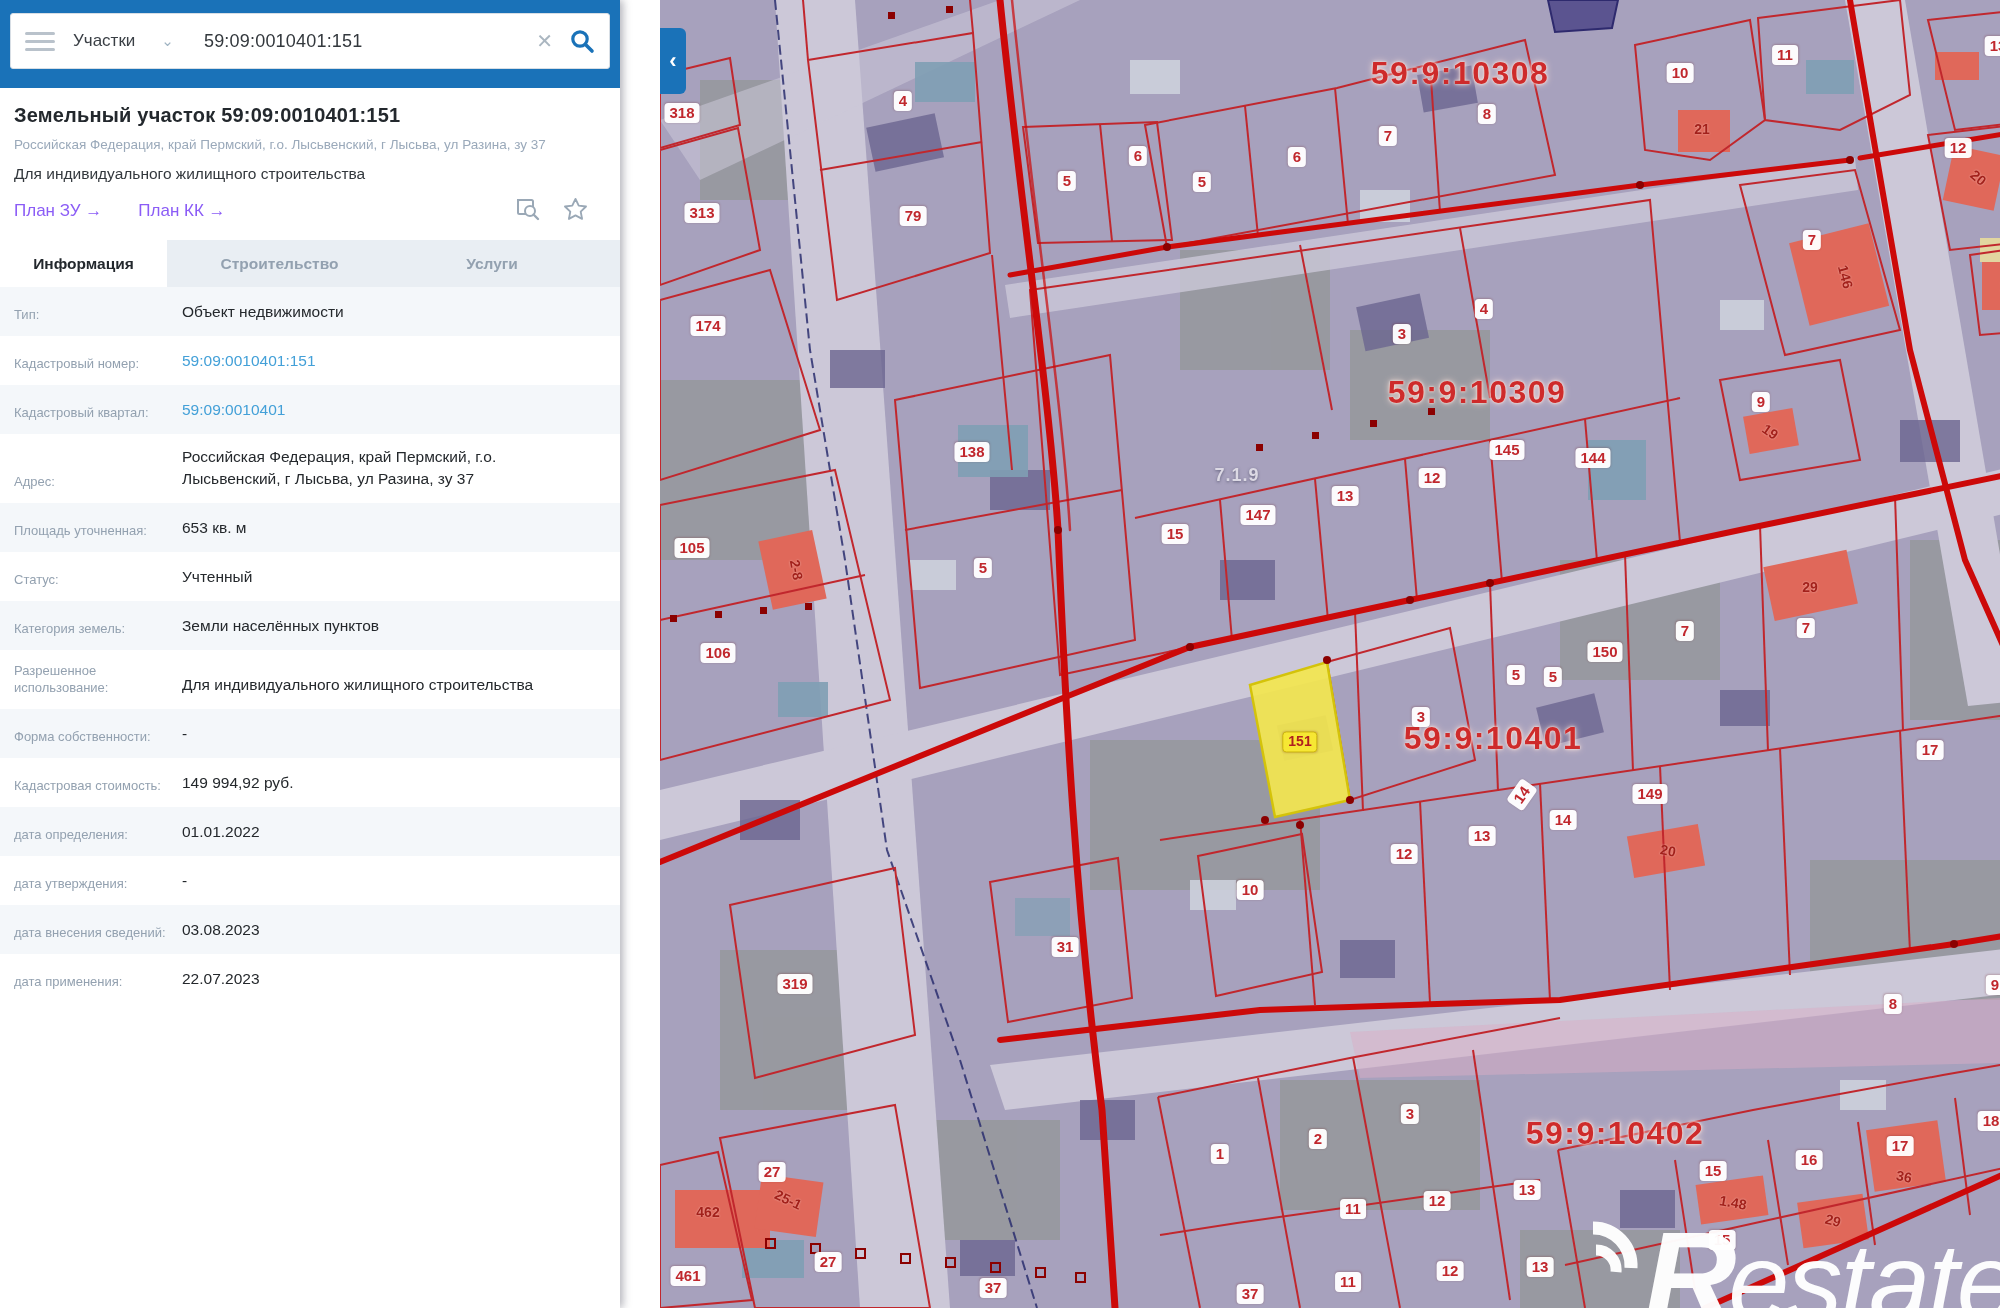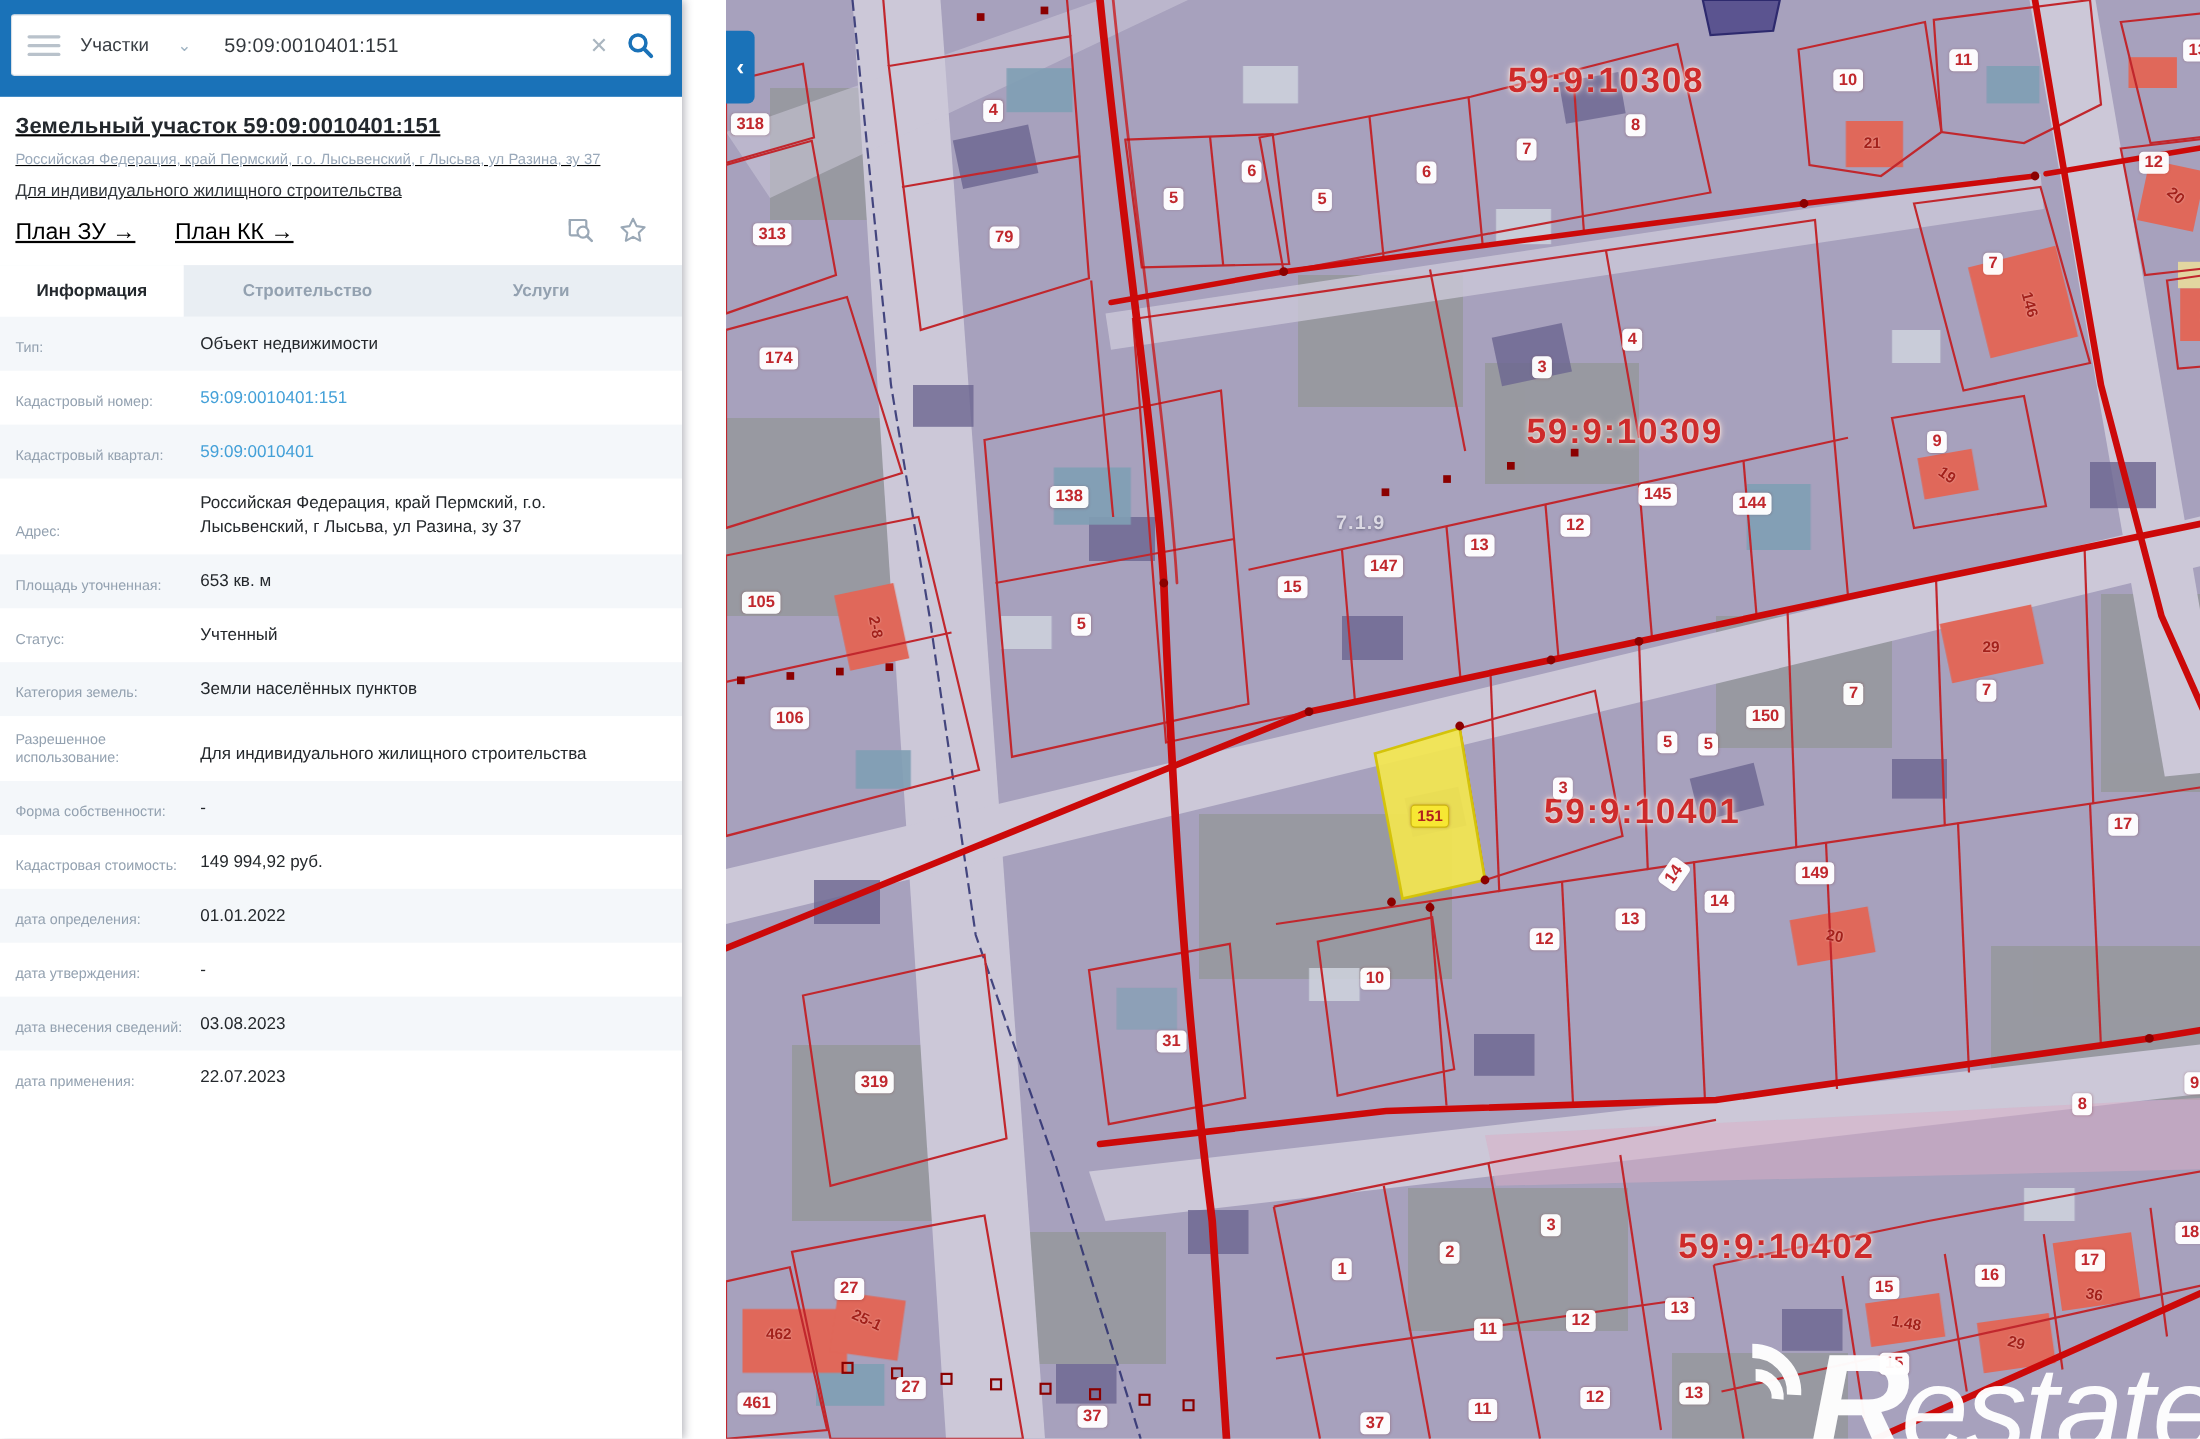--- a/index.html
+++ b/index.html
@@ -11,26 +11,26 @@
   .search-header{background:#1a72b8;height:88px;box-sizing:border-box;padding:13px 10px;}
   .search-box{background:#fff;height:56px;border-radius:3px;display:flex;align-items:center;padding:0 14px;box-sizing:border-box;border:1px solid #d7dee5;}
   .hamburger{display:inline-flex;flex-direction:column;gap:5px;width:30px;cursor:pointer;}
   .hamburger span{display:block;height:3px;background:#b9c2cb;border-radius:2px;}
   .cat{margin-left:18px;font-size:17px;color:#3a3f45;}
   .chev{margin-left:26px;color:#9fb3c2;font-size:15px;}
   .query{margin-left:28px;font-size:18px;color:#33383d;letter-spacing:.2px;flex:1;border:none;outline:none;font-family:"Liberation Sans",sans-serif;background:transparent;}
   .clear-x{color:#aab6c0;font-size:20px;margin-right:16px;cursor:pointer;}
   .mag{cursor:pointer;display:flex;align-items:center;}
   .panel{padding:0;}
-  .p-head{padding:16px 14px 0 14px;text-decoration:underline;}
+  .p-head{padding:16px 14px 0 14px;}
   .p-title{font-size:20px;font-weight:700;color:#23282d;letter-spacing:.2px;}
   .p-addr{margin-top:9px;font-size:13.5px;color:#9aa9ba;line-height:1.4;width:575px;}
   .p-usage{margin-top:10px;font-size:15.5px;color:#33383d;}
   .p-links{margin-top:14px;display:flex;align-items:center;}
-  .p-link{color:#000000;font-size:21px;margin-right:36px;cursor:pointer;text-decoration:none;}
+  .p-link{color:#8b5cf6;font-size:17px;margin-right:36px;cursor:pointer;text-decoration:none;}
   .p-icons{margin-left:auto;display:flex;align-items:center;gap:22px;padding-right:18px;}
   .tabs{display:flex;background:#e9eef3;height:47px;margin-top:15px;}
   .tab{height:47px;line-height:47px;text-align:center;font-size:15.5px;font-weight:700;color:#93a1b0;cursor:pointer;}
   .tab.t0{width:167px;}.tab.t1{width:225px;}.tab.t2{width:200px;}
   .tab.active{background:#fff;color:#23282d;}
   .rows .row{display:flex;padding:12px 10px 12px 14px;box-sizing:border-box;min-height:49px;align-items:flex-end;}
   .rows .row:nth-child(odd){background:#f4f7fa;}
   .rl{flex:0 0 168px;width:168px;font-size:13px;color:#93a1b0;line-height:1.35;padding-right:8px;box-sizing:border-box;}
   .rv{font-size:15.5px;color:#24282c;line-height:1.45;width:408px;}
   .rv.link{color:#43a0d8;cursor:pointer;}

